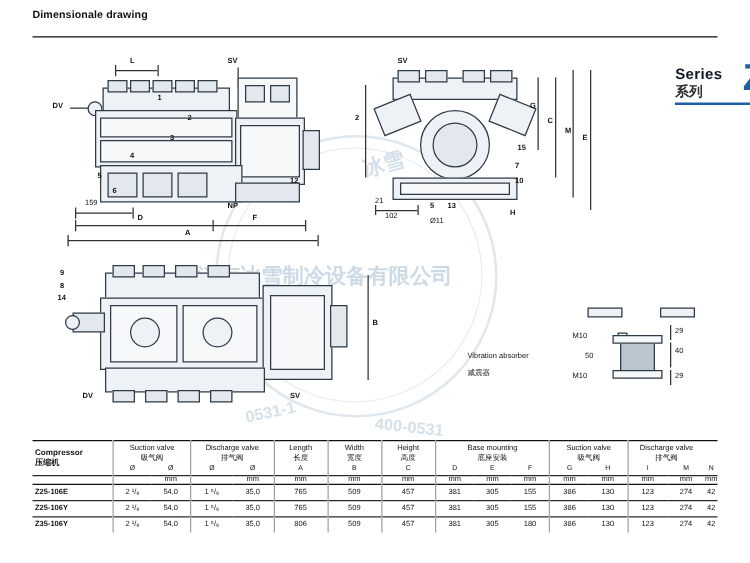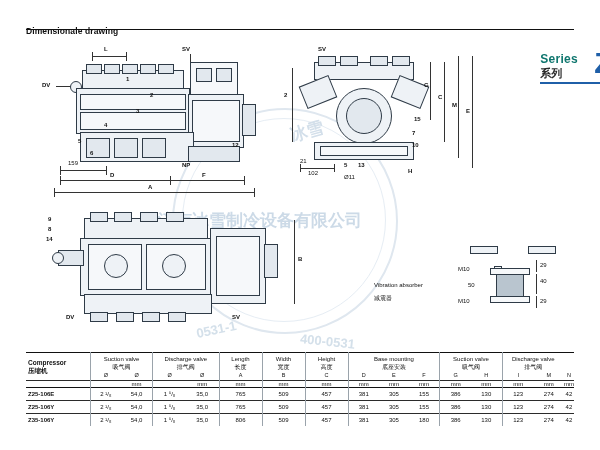--- a/index.html
+++ b/index.html
@@ -7,21 +7,21 @@
     width:600px;height:450px;overflow:hidden;
     background:#ffffff;
     font-family:"Liberation Sans", sans-serif;
     color:#1a1a1a;
     position:relative;
   }
   .page{position:relative;width:600px;height:450px;}
 
   
   .header{position:absolute;left:26px;top:6px;}
-  .header .t1{font-size:8.5px;font-weight:bold;letter-spacing:.1px;color:#111;margin-top:20px;}
+  .header .t1{font-size:8.5px;font-weight:bold;letter-spacing:.1px;color:#111;}
   .header .t2{font-size:8.5px;font-weight:bold;margin-top:2px;color:#111;}
   .hrule{position:absolute;left:26px;top:29px;width:548px;height:1px;background:#111;}
 
   
   .wm{position:absolute;left:0;top:0;width:600px;height:450px;pointer-events:none;}
   .wm .ring{position:absolute;left:172px;top:108px;width:222px;height:222px;border:2px solid #dfe7ef;border-radius:50%;}
   .wm .ring2{position:absolute;left:182px;top:118px;width:202px;height:202px;border:1px solid #e6edf4;border-radius:50%;}
   .wm .cn-big{position:absolute;left:236px;top:186px;font-size:50px;font-weight:bold;color:#d8e3ec;letter-spacing:10px;white-space:nowrap;}
   .wm .cn-small{position:absolute;left:158px;top:209px;font-size:17px;font-weight:bold;color:#ccdae7;white-space:nowrap;}
   .wm .cn-arc{position:absolute;left:290px;top:120px;font-size:17px;color:#d3dfea;font-weight:bold;transform:rotate(-16deg);white-space:nowrap;}
@@ -36,21 +36,21 @@
   .dimv{position:absolute;background:#333;width:1px;}
 
   
   .blk{position:absolute;border:1px solid #2f3b47;background:#eef2f6;}
   .blk2{position:absolute;border:1px solid #2f3b47;background:#e2e8ee;}
   .blk3{position:absolute;border:1px solid #2f3b47;background:#f6f8fa;}
   .circ{position:absolute;border:1px solid #2f3b47;border-radius:50%;background:#eef2f6;}
 
   
   .series{position:absolute;right:22px;top:52px;text-align:left;}
-  .series .s1{font-size:12px;font-weight:bold;color:#0f766e;letter-spacing:.3px;}
+  .series .s1{font-size:12px;font-weight:bold;color:#0f172a;letter-spacing:.3px;}
   .series .s2{font-size:11px;font-weight:bold;color:#2b2b2b;}
   .series .z{position:absolute;left:54px;top:-2px;font-size:30px;font-weight:bold;color:#1f5fa8;line-height:26px;}
   .series .bar{position:absolute;left:0;top:30px;width:72px;height:2px;background:#1f5fa8;}
 
   
   .va{position:absolute;right:14px;top:246px;width:120px;height:70px;}
 
   
   .tbl{position:absolute;left:26px;top:352px;width:548px;font-size:6px;}
   table{border-collapse:collapse;width:548px;}

